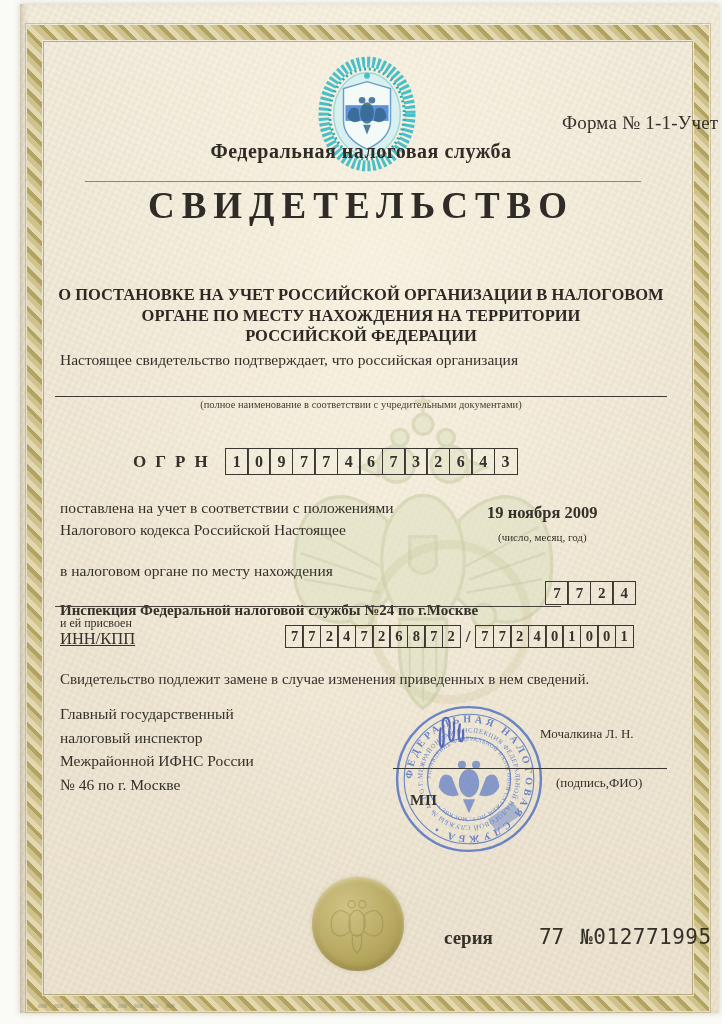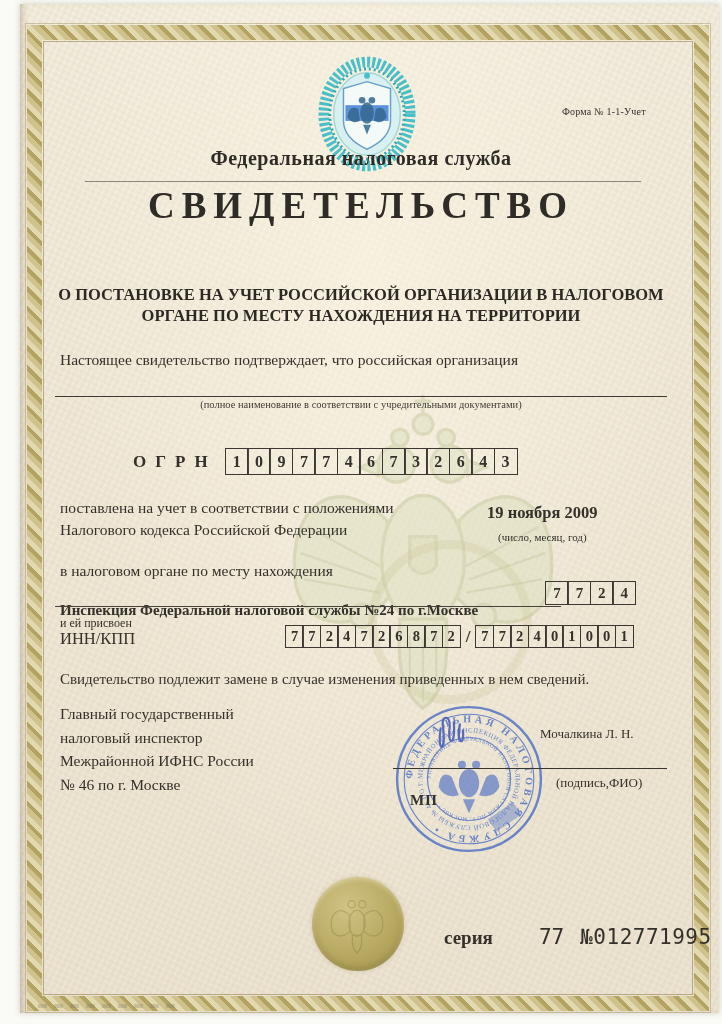--- a/index.html
+++ b/index.html
@@ -30,22 +30,22 @@
 
   .abs { position:absolute; }
   .center { text-align:center; }
 
   
   .wm-eagle { left:258px; top:362px; width:330px; height:392px; opacity:.42; }
   .wm-ring { left:368px; top:540px; width:164px; height:164px; border:9px solid rgba(204,198,156,.28); border-radius:50%; }
 
   
   .emblem { left:318px; top:56px; width:98px; height:116px; }
-  .form-label { left:562px; top:106px; font-size:10px; letter-spacing:.2px; }
-  .agency { left:48px; top:147px; width:626px; font-size:20px; font-weight:bold; letter-spacing:.5px; color:#2f2b26; }
+  .form-label { left:562px; top:112px; font-size:19px; letter-spacing:.2px; }
+  .agency { left:48px; top:140px; width:626px; font-size:20px; font-weight:bold; letter-spacing:.5px; color:#2f2b26; }
   .head-rule { left:85px; top:181px; width:556px; border-top:1px solid #8d877b; }
   .doc-title { left:48px; top:184px; width:626px; font-size:37px; font-weight:bold; letter-spacing:7px; color:#2f2b26; }
 
   .heading { left:48px; top:285px; width:626px; font-size:16.5px; font-weight:bold; line-height:20.5px; color:#2c2823; }
   .confirm { left:60px; top:351px; font-size:15.5px; }
 
   .org-name { left:55px; top:375px; width:612px; font-size:15.5px; }
   .org-line { left:55px; top:396px; width:612px; border-top:1.4px solid #3f3b34; }
   .org-caption { left:55px; top:399px; width:612px; font-size:10.5px; color:#403c35; }
 
@@ -66,21 +66,21 @@
   .reg-date { left:487px; top:503px; font-size:16.5px; font-weight:bold; }
   .reg-date-caption { left:498px; top:531px; font-size:11px; }
 
   .organ-intro { left:60px; top:562px; font-size:15.5px; }
   .organ-name { left:60px; top:585px; font-size:15px; font-weight:bold;margin-top:17px; }
   .organ-code { left:545px; top:581px; }
   .organ-code .cell { width:24px; height:24px; font-size:15px; }
   .organ-line { left:55px; top:606px; width:506px; border-top:1.3px solid #47423a; }
   .organ-caption { left:55px; top:608px; width:506px; font-size:10.5px; color:#403c35; }
   .assigned { left:60px; top:616px; font-size:12px; }
-  .innkpp-label { left:60px; top:629px; font-size:16.5px; }
+  .innkpp-label { left:60px; top:629px; font-size:16.5px;text-decoration:underline; }
   .innkpp-row { left:285px; top:625px; display:flex; align-items:center; }
   .innkpp-row .cell { width:19px; height:23px; font-size:14.5px; }
   .innkpp-sep { font-size:17px; font-weight:bold; margin:0 5px; }
 
   .note { left:60px; top:671px; font-size:15px; }
 
   .signer-title { left:60px; top:702px; font-size:15.5px; line-height:23.5px; }
   .stamp { left:388px; top:697px; width:162px; height:164px; opacity:.85; }
   .signer-name { left:540px; top:726px; font-size:13px; }
   .sig-line { left:393px; top:768px; width:274px; border-top:1.5px solid #38342e; }
@@ -152,20 +152,21 @@
   </svg>
 
   <div class="abs form-label">Форма № 1-1-Учет</div>
   <div class="abs agency center">Федеральная налоговая служба</div>
   <div class="abs head-rule"></div>
   <div class="abs doc-title center">СВИДЕТЕЛЬСТВО</div>
 
   <div class="abs heading center">
     <div>О ПОСТАНОВКЕ НА УЧЕТ РОССИЙСКОЙ ОРГАНИЗАЦИИ В НАЛОГОВОМ</div>
     <div>ОРГАНЕ ПО МЕСТУ НАХОЖДЕНИЯ НА ТЕРРИТОРИИ</div>
+    <div>РОССИЙСКОЙ ФЕДЕРАЦИИ</div>
   </div>
 
   <div class="abs confirm">Настоящее свидетельство подтверждает, что российская организация</div>
   <div class="abs org-line"></div>
   <div class="abs org-caption center">(полное наименование в соответствии с учредительными документами)</div>
 
   <div class="abs ogrn-row">
     <span class="ogrn-label">ОГРН</span>
     <span class="cells ogrn-cells">
         <span class="cell">1</span>
@@ -179,21 +180,21 @@
         <span class="cell">3</span>
         <span class="cell">2</span>
         <span class="cell">6</span>
         <span class="cell">4</span>
         <span class="cell">3</span>
       </span>
   </div>
 
   <div class="abs reg-text">
     <div>поставлена  на учет в соответствии с положениями</div>
-    <div>Налогового кодекса Российской Федерации</div>
+    <div>Налогового кодекса Российской Настоящее</div>
   </div>
   <div class="abs reg-date">19 ноября 2009</div>
   <div class="abs reg-date-caption">(число, месяц, год)</div>
 
   <div class="abs organ-intro">в налоговом органе по месту нахождения</div>
   <div class="abs organ-name">Инспекция Федеральной налоговой службы №24 по г.Москве</div>
   <div class="abs organ-code cells">
       <span class="cell">7</span>
       <span class="cell">7</span>
       <span class="cell">2</span>

